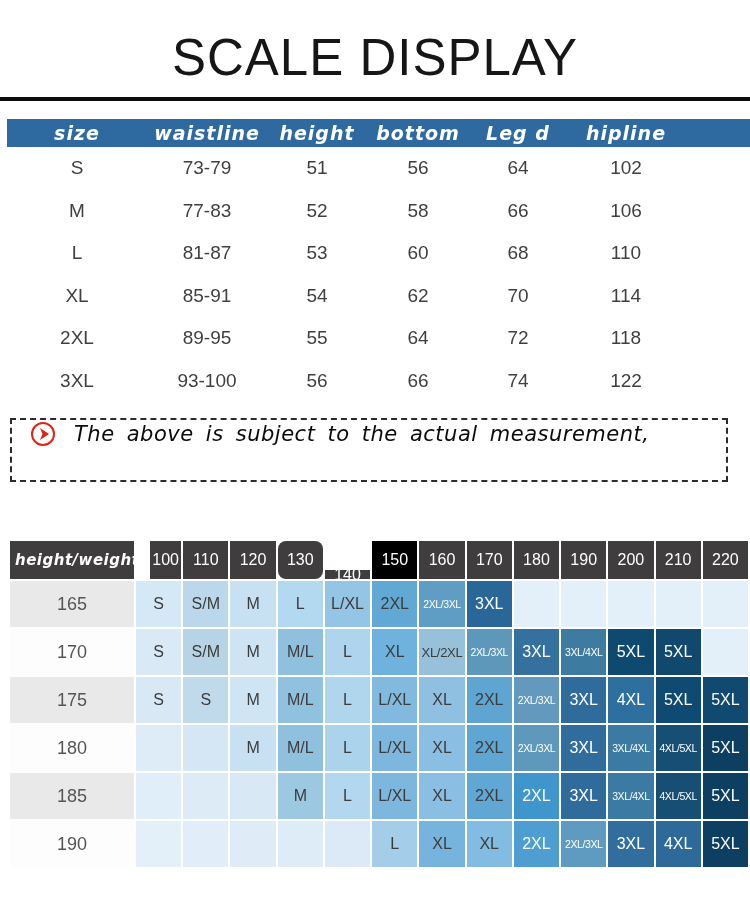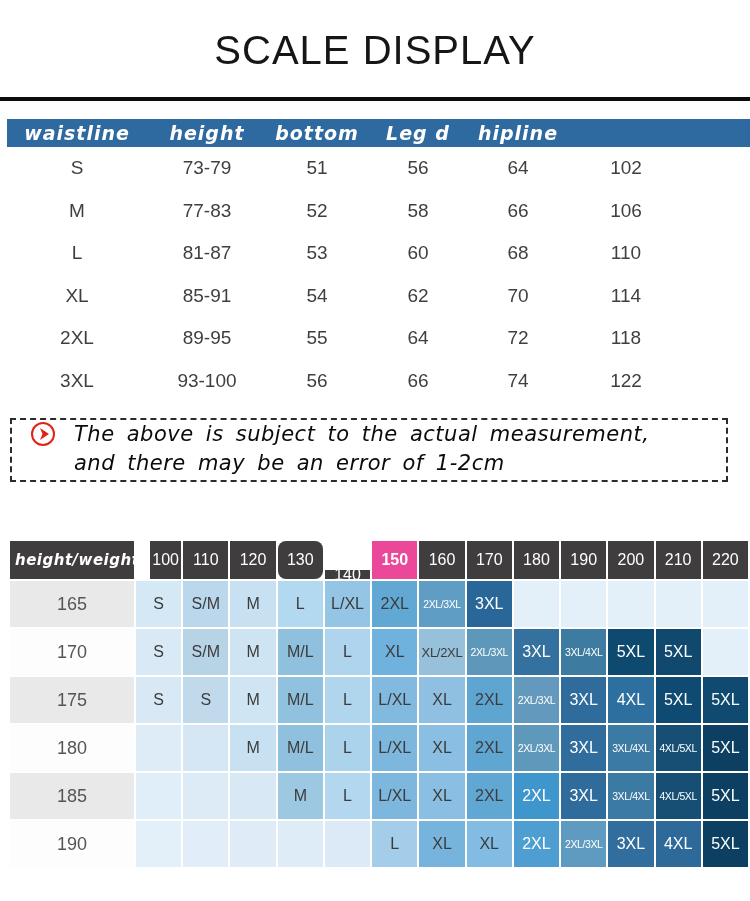--- a/index.html
+++ b/index.html
@@ -5,21 +5,21 @@
   html,body { margin:0; padding:0; background:#ffffff; }
   .page {
     position:relative; width:750px; height:901px; background:#ffffff;
     font-family:"Liberation Sans", sans-serif; overflow:hidden;
   }
   .hand { font-family:"DejaVu Sans", cursive; font-style:italic; }
 
   
   .title {
     position:absolute; top:28px; left:0; width:100%; text-align:center;
-    font-size:40px; color:#161616; font-weight:400; letter-spacing:1px;
+    font-size:51px; color:#161616; font-weight:400; letter-spacing:1px;
   }
   .subtitle {
     position:absolute; top:72px; left:0; width:100%; text-align:center;
     font-size:15px; color:#9b9b9b; letter-spacing:0.5px;
   }
   .divider { position:absolute; top:97px; left:0; width:750px; height:4px; }
 
   
   .size-table { position:absolute; top:119px; left:7px; width:743px; }
   .size-header {
@@ -69,20 +69,21 @@
 </head>
 <body>
 
 <div class="page">
 
   <div class="title hand-none">SCALE DISPLAY</div>
   <div class="divider" style="background: rgb(12, 12, 12);"></div>
 
   <div class="size-table">
     <div class="size-header hand" style="background: rgb(46, 106, 159);">
+        <div class="sth-cell">size</div>
         <div class="sth-cell">waistline</div>
         <div class="sth-cell">height</div>
         <div class="sth-cell">bottom</div>
         <div class="sth-cell">Leg d</div>
         <div class="sth-cell">hipline</div>
       </div>
     <div>
         <div class="st-row">
           <div class="st-cell">S</div>
           <div class="st-cell">73-79</div>
@@ -136,33 +137,32 @@
 
   <div class="note">
     <div class="note-icon-wrap">
       <svg width="28" height="28" viewBox="0 0 28 28">
         <circle cx="14" cy="14" r="11" fill="none" stroke="#e02317" stroke-width="2"></circle>
         <path d="M11 8 L20 14 L11 20 L13.5 14 Z" fill="#e02317"></path>
       </svg>
     </div>
     <div class="note-text">
       <div class="note-line hand">The above is subject to the actual measurement,</div>
-      <div class="note-line hand">and there may be an error of 1-2cm</div>
     </div>
   </div>
 
   <div class="matrix">
     <div class="m-grid">
         <div class="m-hcell m-corner hand" style="background: rgb(63, 61, 61);">height/weight</div>
         <div class="m-hcell" style="background: rgb(63, 61, 61); margin-left: 14px;">100</div>
         <div class="m-hcell" style="background: rgb(63, 61, 61);">110</div>
         <div class="m-hcell" style="background: rgb(63, 61, 61);">120</div>
         <div class="m-hcell" style="background: rgb(63, 61, 61); border-radius: 8px;">130</div>
         <div class="m-hcell" style="background: rgb(63, 61, 61); margin-top: 29px;">140</div>
-        <div class="m-hcell" style="background: #ec4899; font-weight: bold;">150</div>
+        <div class="m-hcell" style="background: #000000;">150</div>
         <div class="m-hcell" style="background: rgb(63, 61, 61); text-align: center;">160</div>
         <div class="m-hcell" style="background: rgb(63, 61, 61);">170</div>
         <div class="m-hcell" style="background: rgb(63, 61, 61);">180</div>
         <div class="m-hcell" style="background: rgb(63, 61, 61);">190</div>
         <div class="m-hcell" style="background: rgb(63, 61, 61);">200</div>
         <div class="m-hcell" style="background: rgb(63, 61, 61);">210</div>
         <div class="m-hcell" style="background: rgb(63, 61, 61);">220</div>
         <div class="m-label" style="background: rgb(233, 233, 233);">165</div>
         <div class="m-cell" style="background: rgb(213, 232, 245);">S</div>
         <div class="m-cell" style="background: rgb(186, 215, 235);">S/M</div>

